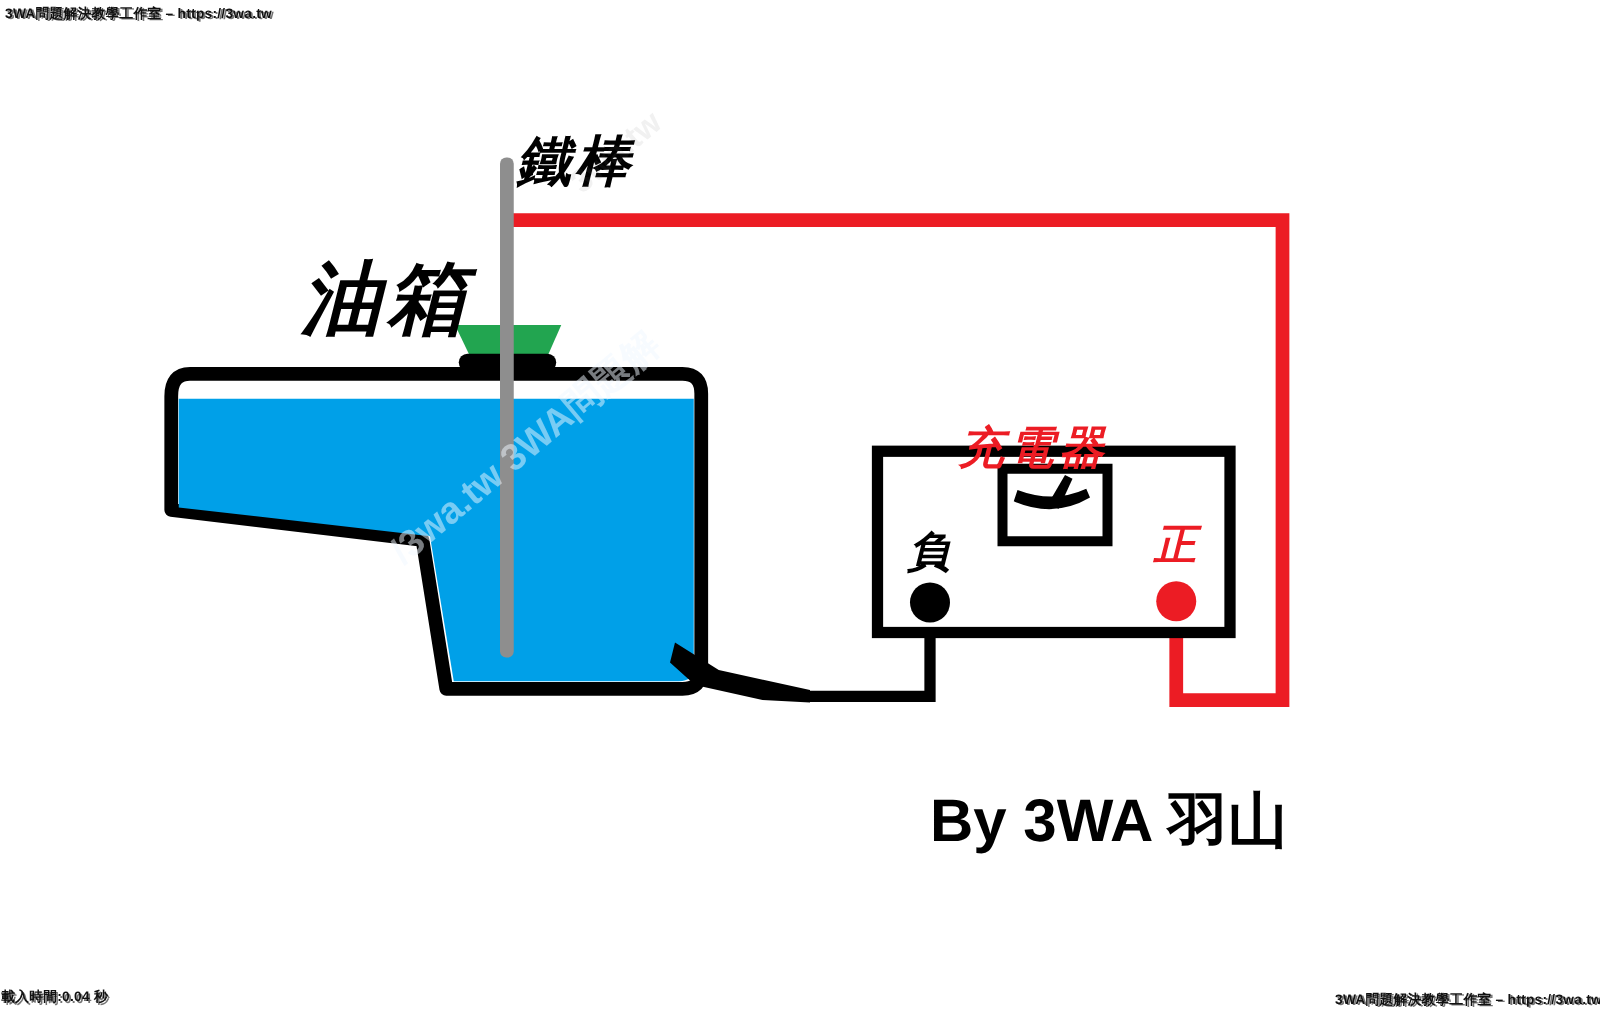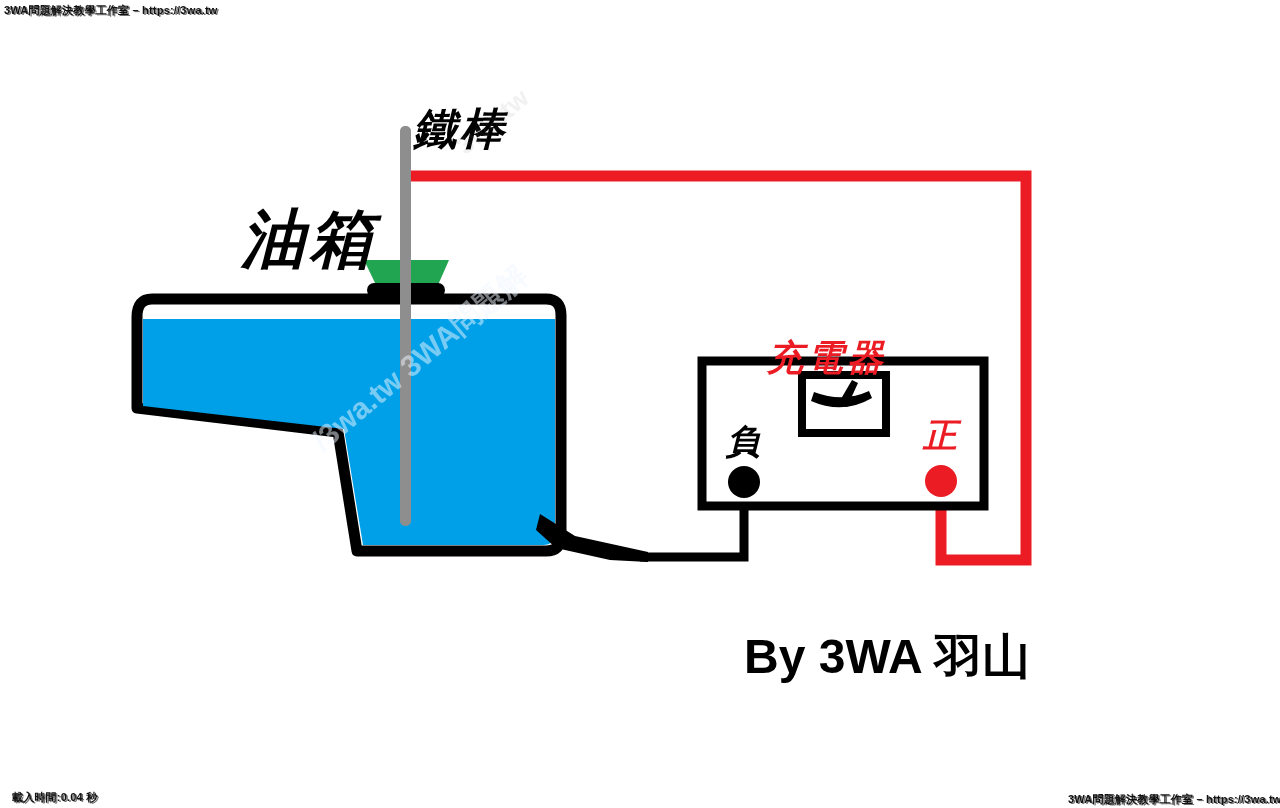--- a/index.html
+++ b/index.html
@@ -38,21 +38,21 @@
     white-space:nowrap;pointer-events:none;
   }
   #wm-diagonal2{
     left:470px;top:130px;width:300px;
     font-size:26px;font-weight:bold;
     color:rgba(120,120,120,0.10);
     transform:rotate(-40deg);transform-origin:left bottom;
     white-space:nowrap;pointer-events:none;
   }
   #wm-top-left{left:4px;top:3px;}
-  #wm-bottom-left{left:12px;top:790px;}
+  #wm-bottom-left{left:1px;top:790px;}
   #wm-bottom-right{left:1068px;top:792px;}
 </style>
 </head>
 <body>
 
 <svg class="abs" style="left:0;top:0" width="1280" height="808" viewBox="0 0 1280 808">
 
   <path d="M 152 299 H 546 Q 561 299 561 315 V 536 Q 561 551 546 551 H 357
            L 338 432 L 137 408 V 317 Q 137 299 152 299 Z" fill="#ffffff" stroke="#000000" stroke-width="11" stroke-linejoin="round"></path>
 

